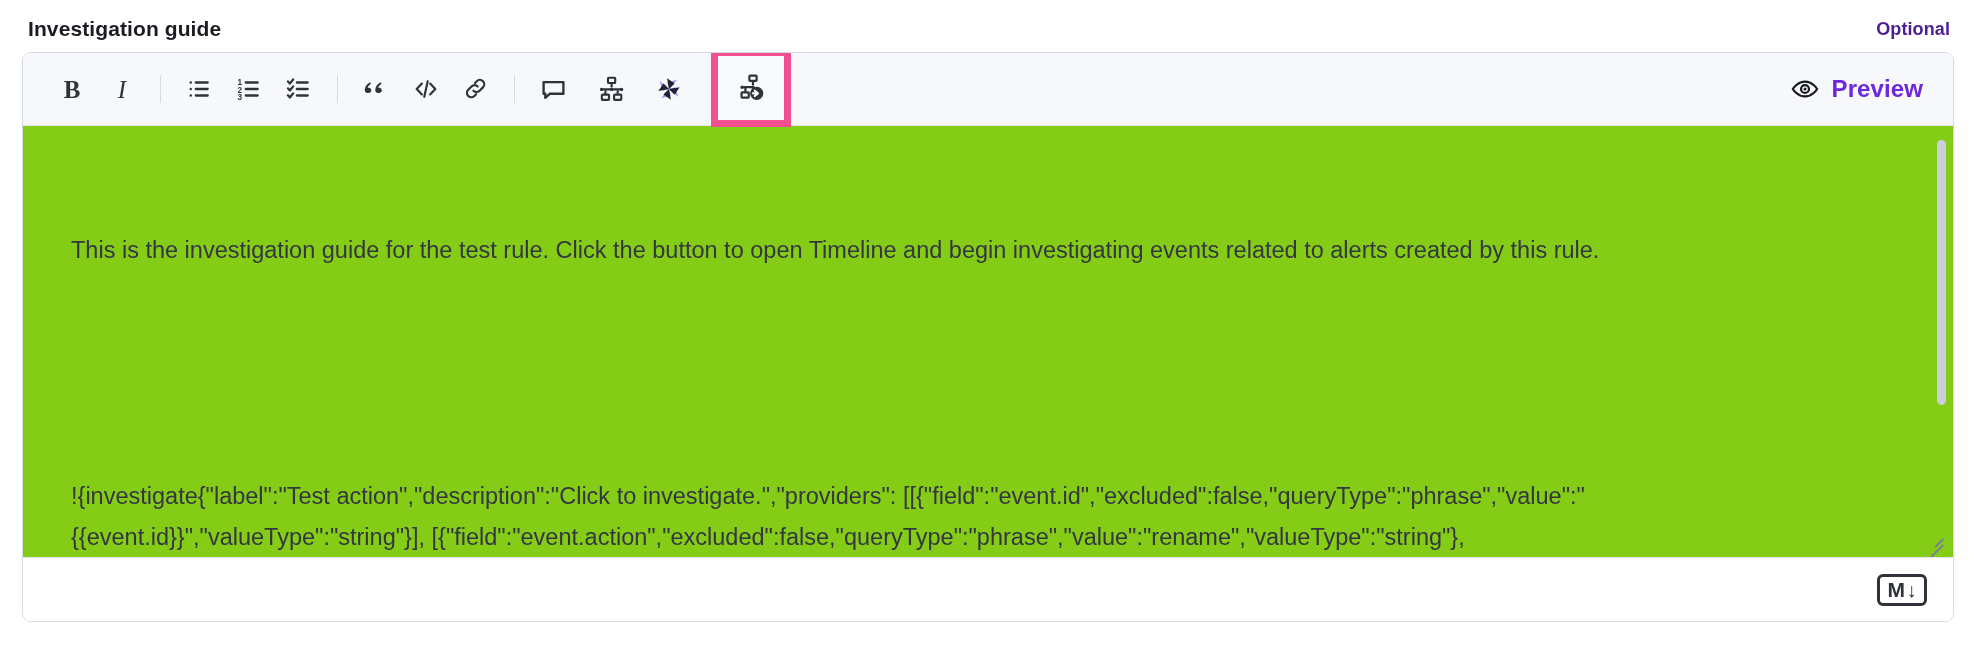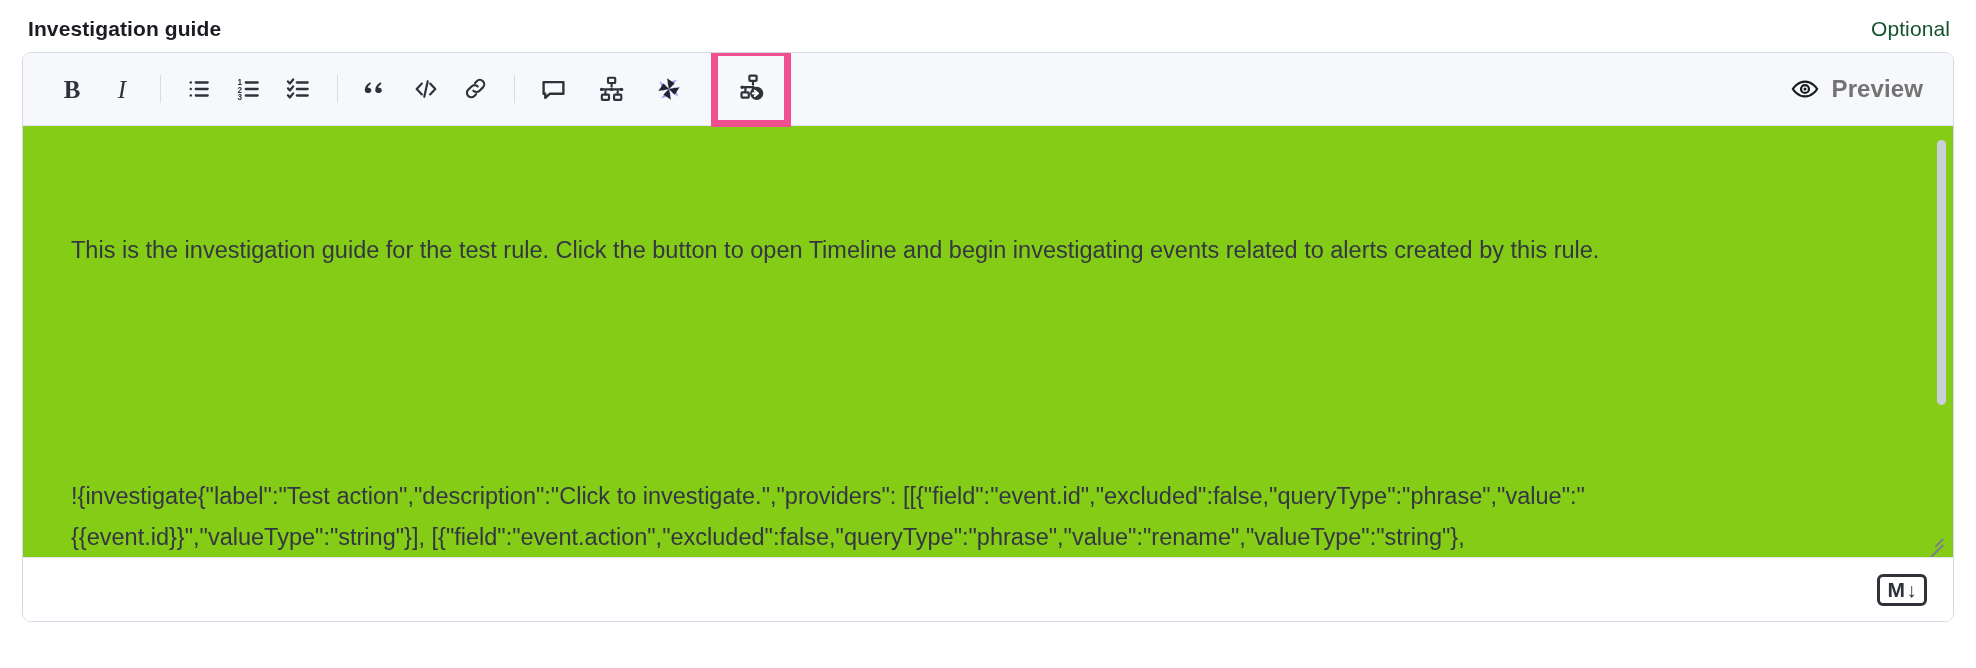--- a/index.html
+++ b/index.html
@@ -27,23 +27,23 @@
     justify-content: space-between;
     padding: 0 26px 0 28px;
   }
   .field-label {
     font-size: 21px;
     font-weight: 700;
     color: #1a1c21;
     letter-spacing: 0.1px;
   }
   .optional-label {
-    font-size: 21px;
-    font-weight: 400;
-    color: #14532d;
+    font-size: 18px;
+    font-weight: 700;
+    color: #4c1d95;
     letter-spacing: 0.1px;
   }
 
   
   .editor-frame {
     position: absolute;
     left: 22px; top: 52px;
     width: 1932px; height: 570px;
     border: 1px solid #d3dae6;
     border-radius: 9px;
@@ -130,21 +130,21 @@
     border: none;
     cursor: pointer;
     padding: 6px 8px;
     border-radius: 6px;
     color: #1a1c21;
   }
   .preview-btn .ptxt {
     font-size: 24px;
     font-weight: 700;
     letter-spacing: 0.1px;
-    color: #737373;
+    color: #6d28d9;
   }
 
   
   .text-wrap {
     position: relative;
     flex: 1;
     background: #84cc16;
     overflow: hidden;
   }
   .text-body {

